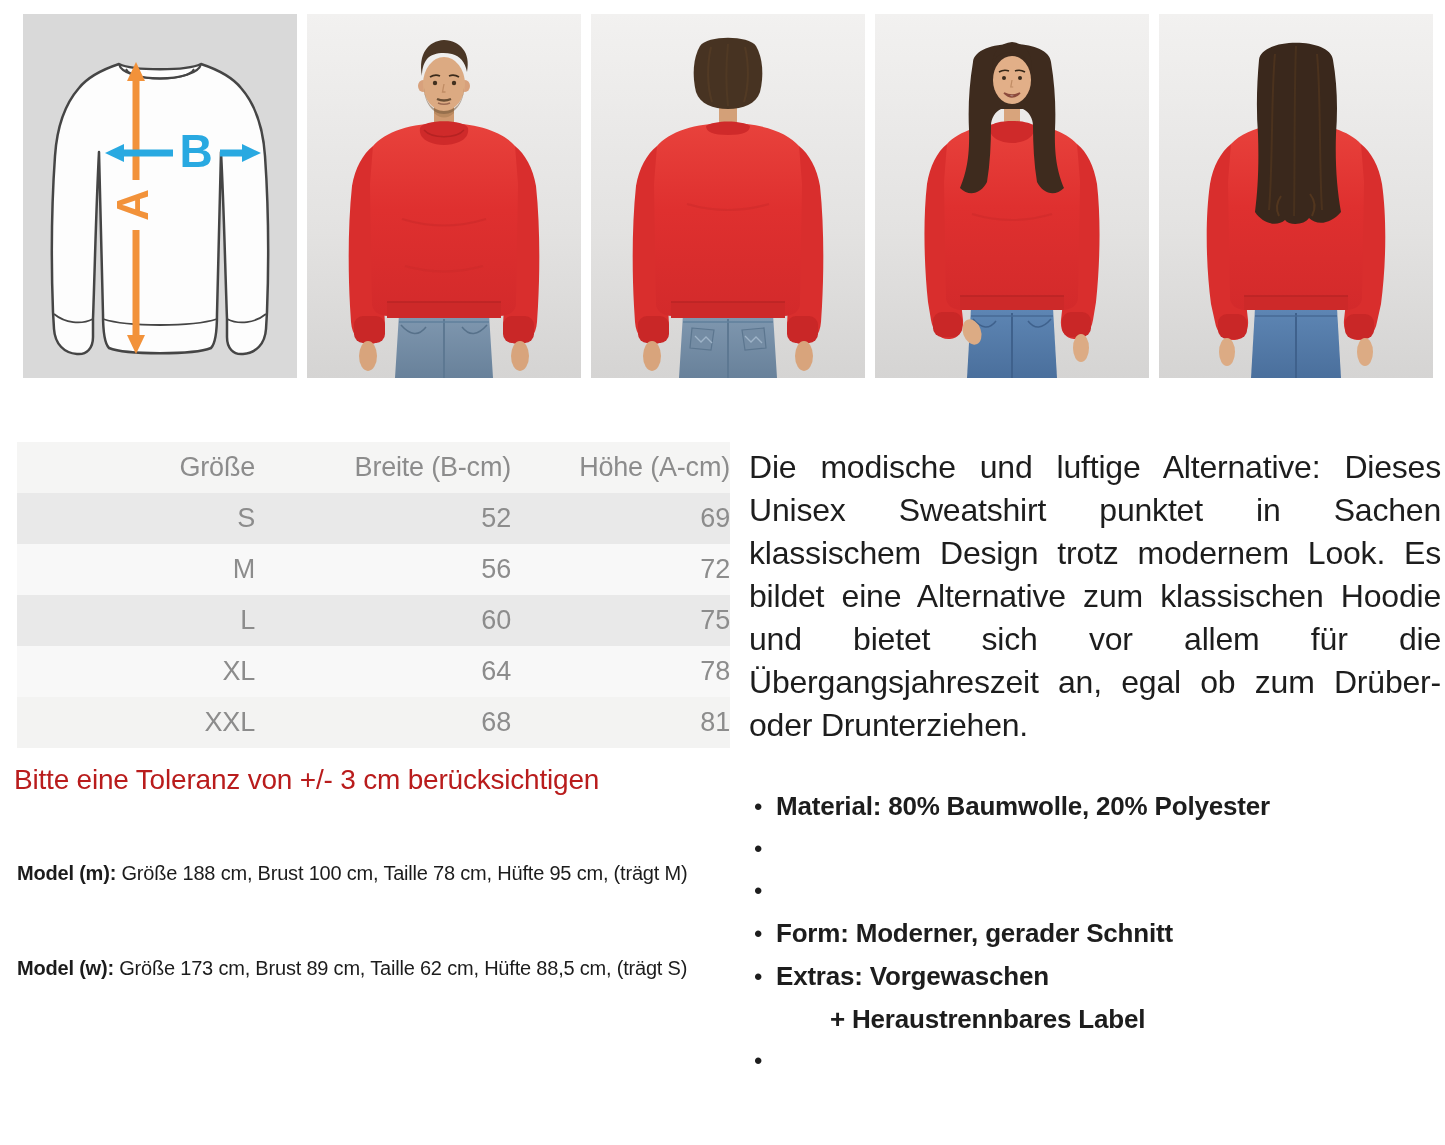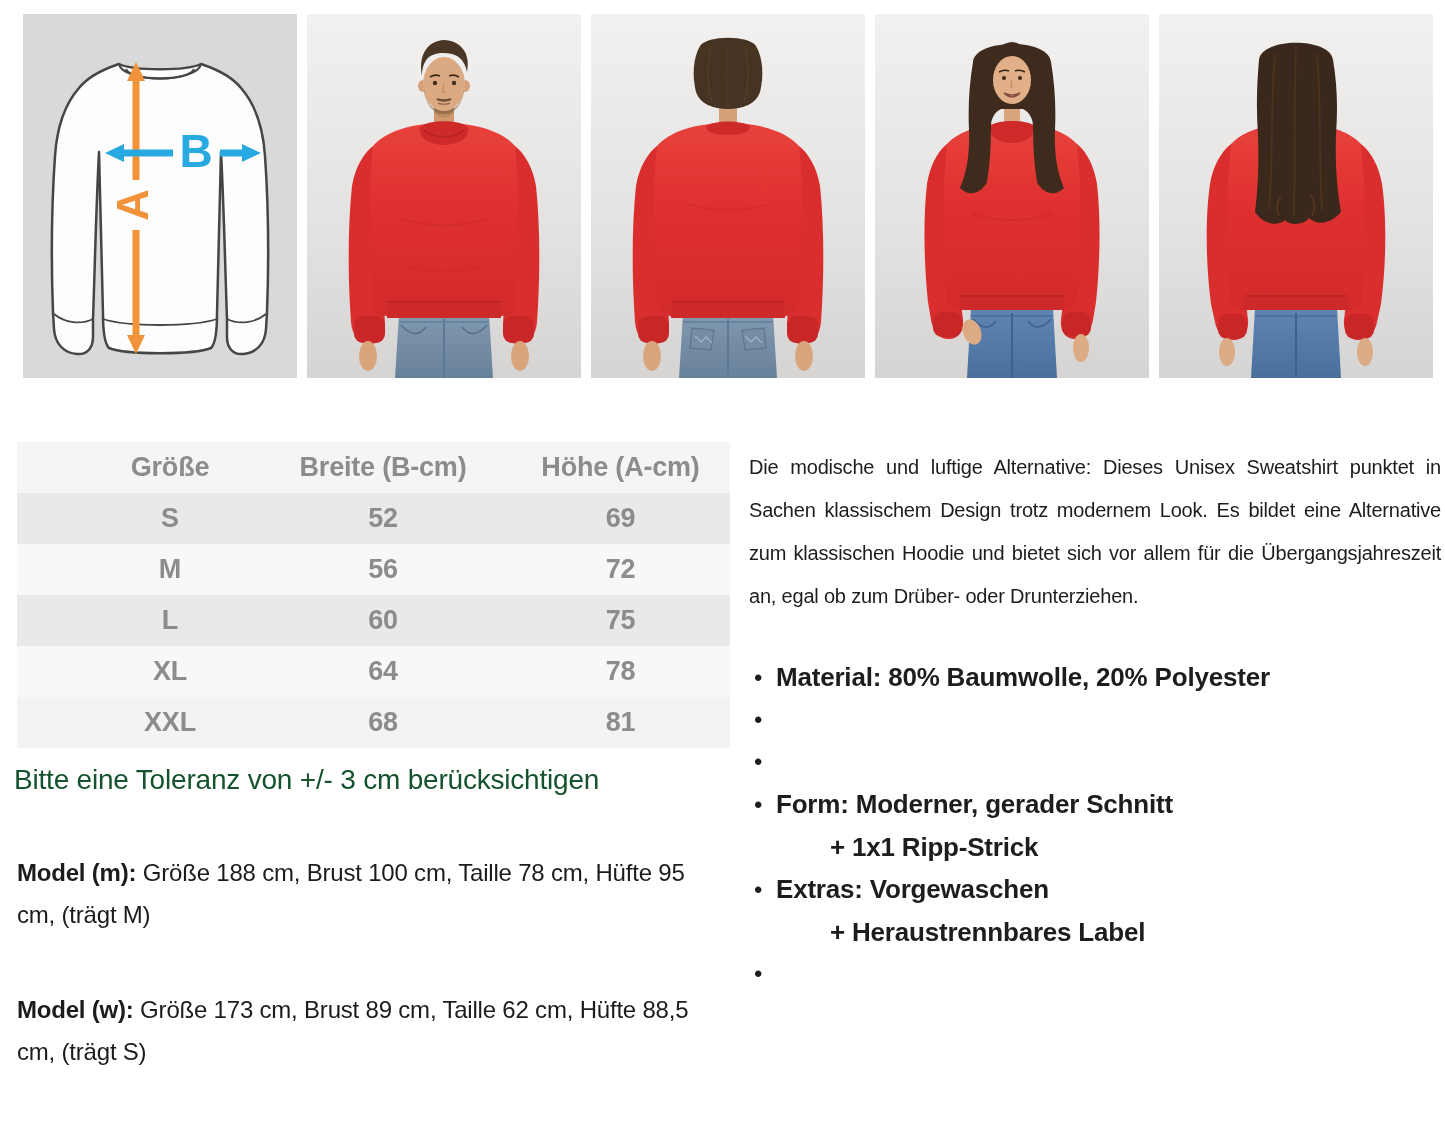--- a/index.html
+++ b/index.html
@@ -7,33 +7,33 @@
         font-family:"Liberation Sans",sans-serif;letter-spacing:-0.2px;color:#1c1c1c;}
   
   .gallery{position:absolute;left:23px;top:14px;display:flex;gap:10px;}
   .panel{width:274px;height:364px;margin:0;padding:0;}
   .panel svg{display:block;width:274px;height:364px;}
   
   .info-left{position:absolute;left:17px;top:442px;width:713px;}
   table.size-table{border-collapse:collapse;table-layout:fixed;width:713px;
                    font-size:27px;color:#8c8c8c;}
   table.size-table col.c1{width:238px;} table.size-table col.c2{width:256px;}
-  table.size-table th,table.size-table td{height:51px;padding:0;font-weight:700;text-align:center;}
+  table.size-table th,table.size-table td{height:51px;padding:0;font-weight:400;text-align:right;}
   table.size-table th:first-child,table.size-table td:first-child{padding-left:68px;}
   table.size-table thead tr{background:#f5f5f4;}
   table.size-table tbody tr:nth-child(odd){background:#e9e9e9;}
   table.size-table tbody tr:nth-child(even){background:#f8f8f8;}
   table.size-table tbody tr:last-child{background:#f3f3f2;}
-  .tolerance{margin:16px 0 0 -3px;font-size:28px;color:#14532d;}
-  .model-block{margin:0;font-size:24px;line-height:42px;width:705px;white-space:pre-wrap;}
+  .tolerance{margin:16px 0 0 -3px;font-size:28px;color:#b91c1c;}
+  .model-block{margin:0;font-size:20px;line-height:42px;width:705px;white-space:pre-wrap;}
   .model-block .lbl{font-weight:700;}
   .model-m{margin-top:56px;} .model-w{margin-top:53px;}
   
   .info-right{position:absolute;left:749px;top:446px;width:692px;}
-  .description{margin:0;font-size:20px;line-height:43px;text-align:justify;color:#1d1d1d;}
+  .description{margin:0;font-size:32px;line-height:43px;text-align:justify;color:#1d1d1d;}
   ul.features{list-style:none;margin:38px 0 0 0;padding:0;font-size:26px;color:#1d1d1d;}
   ul.features li{display:flex;align-items:baseline;line-height:42px;}
   ul.features li .dot{flex:0 0 22px;padding-left:5px;font-size:24px;color:#1d1d1d;}
   ul.features li span.txt{white-space:pre-wrap;font-weight:bold;}
   ul.features li.cont{padding-left:81px;}
 </style>
 </head>
 <body>
 
 <div class="page">
@@ -308,23 +308,20 @@
       <li>
           <span class="dot">•</span>
         </li>
       <li>
           <span class="dot">•</span>
         </li>
       <li>
           <span class="dot">•</span>
           <span class="txt">Form: Moderner, gerader Schnitt</span>
         </li>
-      <li class="cont">
-          <span class="txt">+ 1x1 Ripp-Strick</span>
-        </li>
       <li>
           <span class="dot">•</span>
           <span class="txt">Extras: Vorgewaschen</span>
         </li>
       <li class="cont">
           <span class="txt">+ Heraustrennbares Label</span>
         </li>
       <li>
           <span class="dot">•</span>
         </li>

